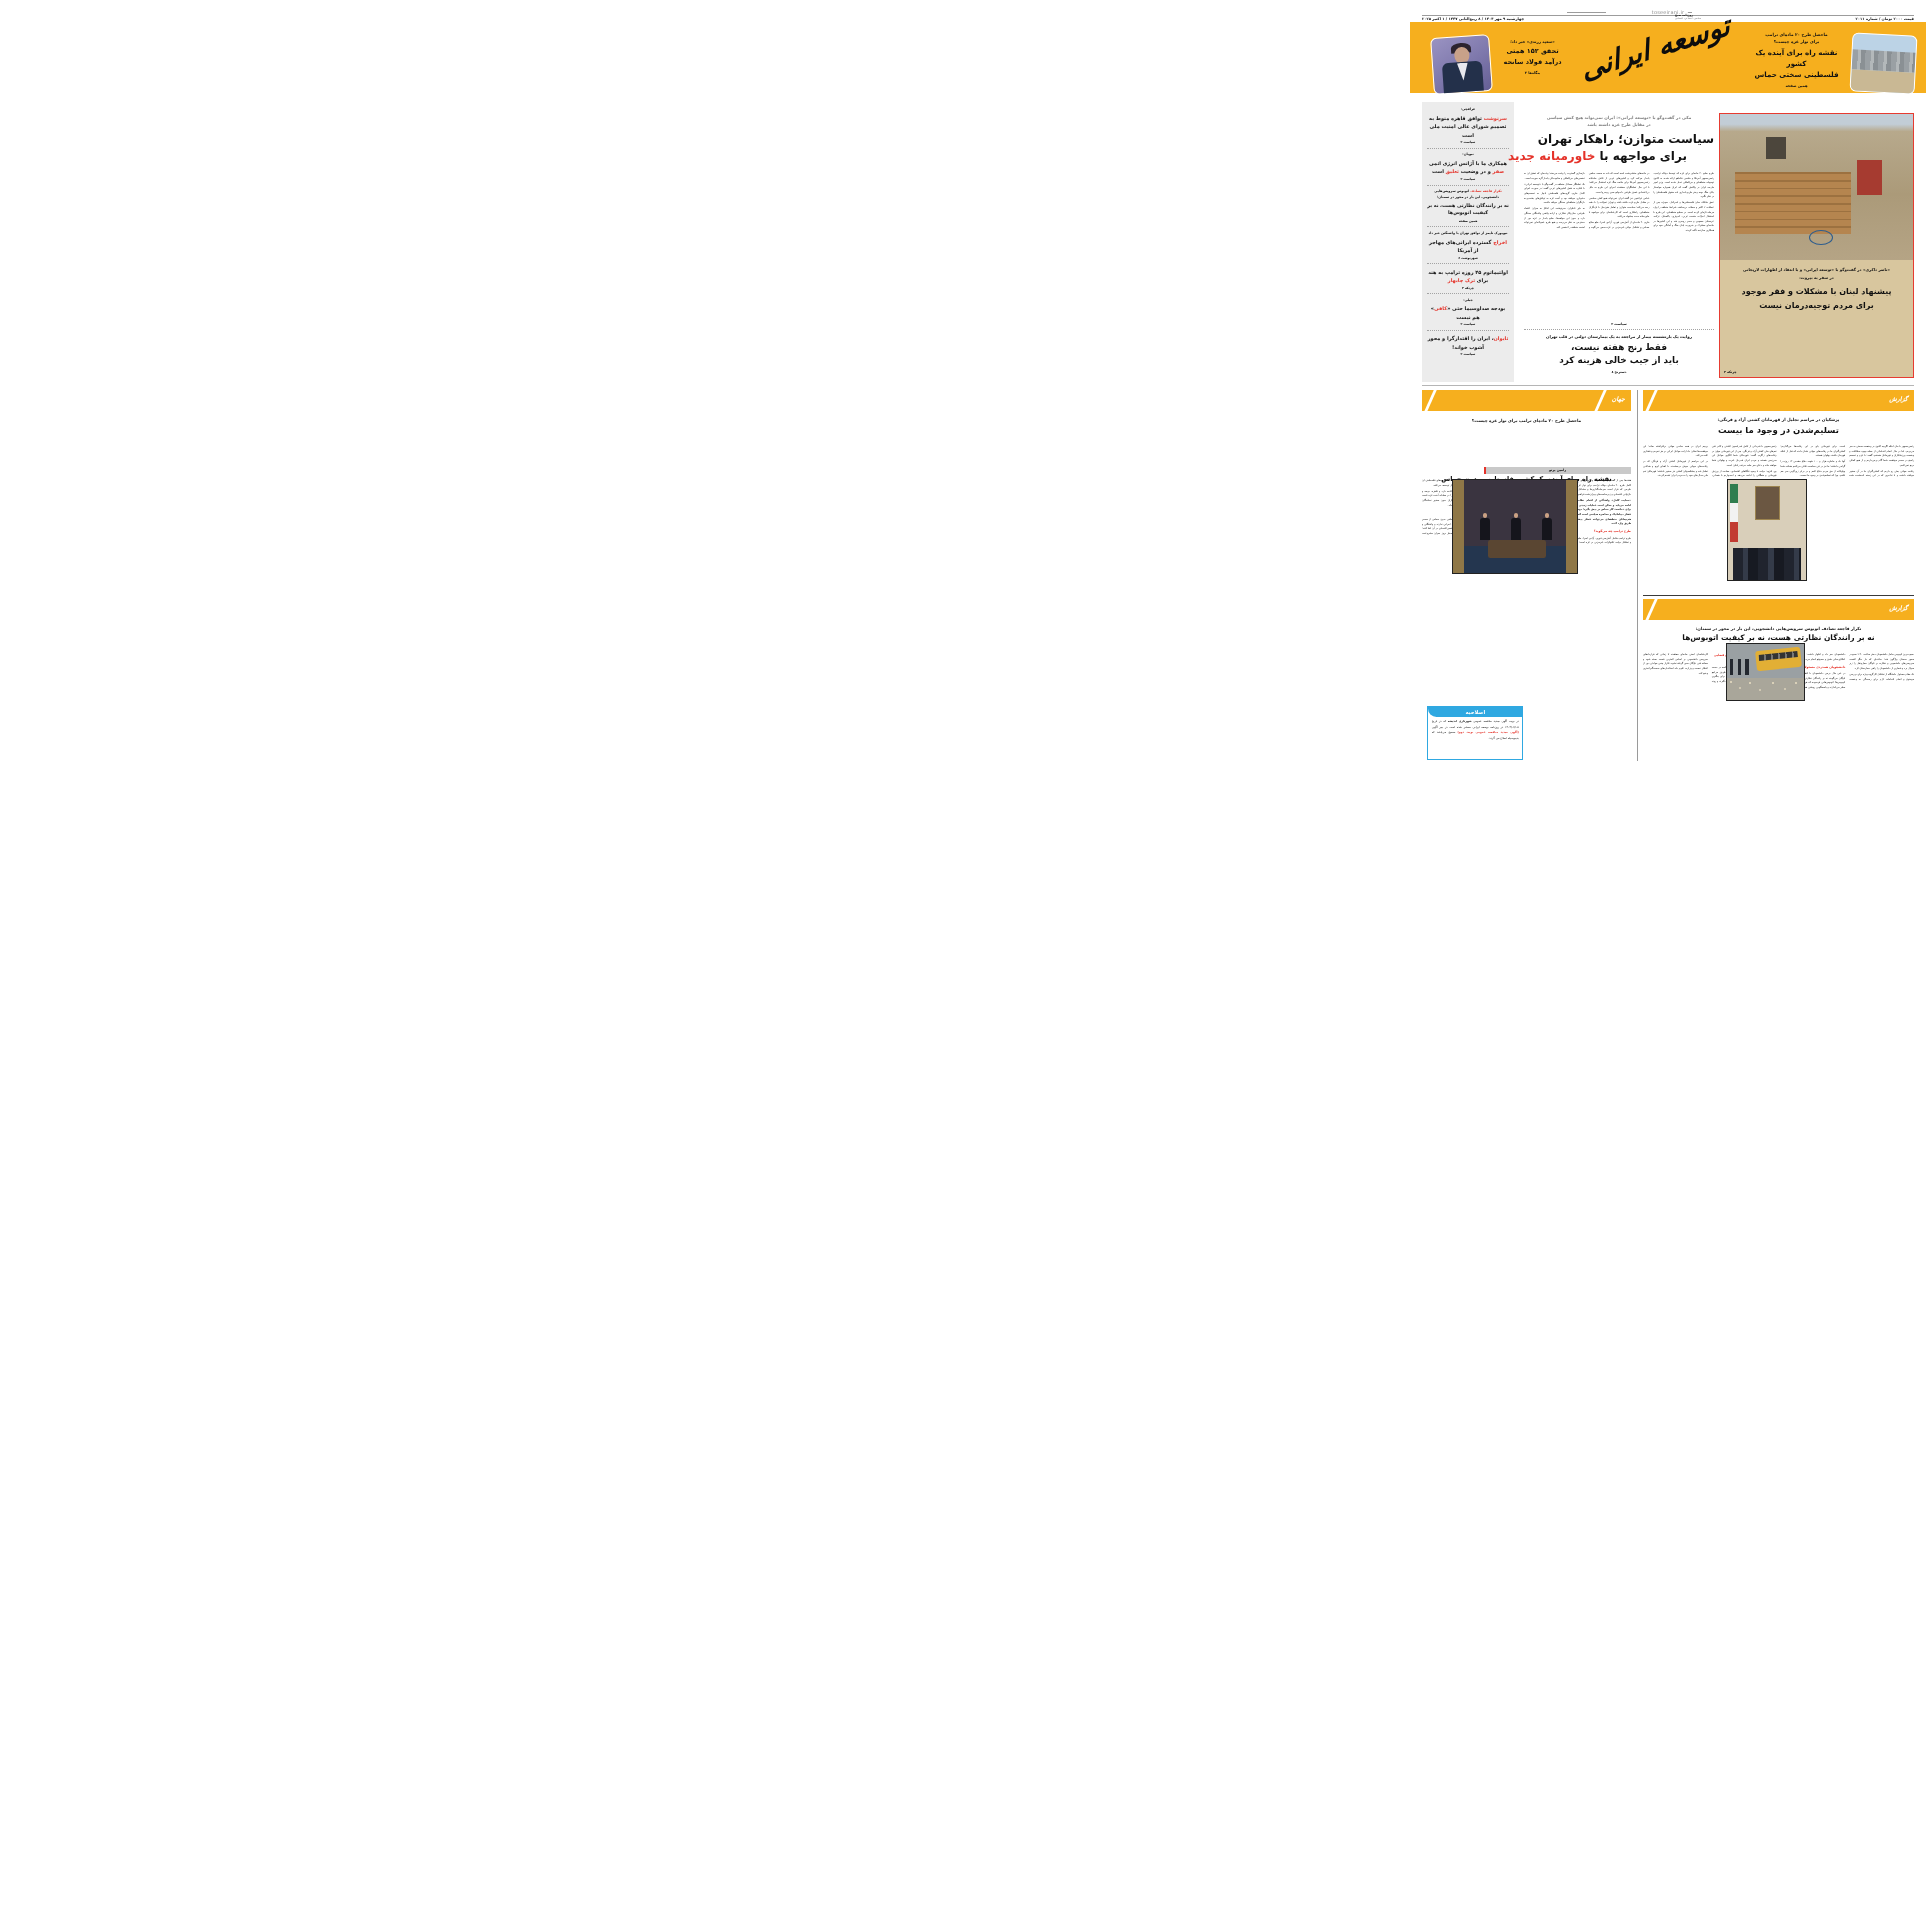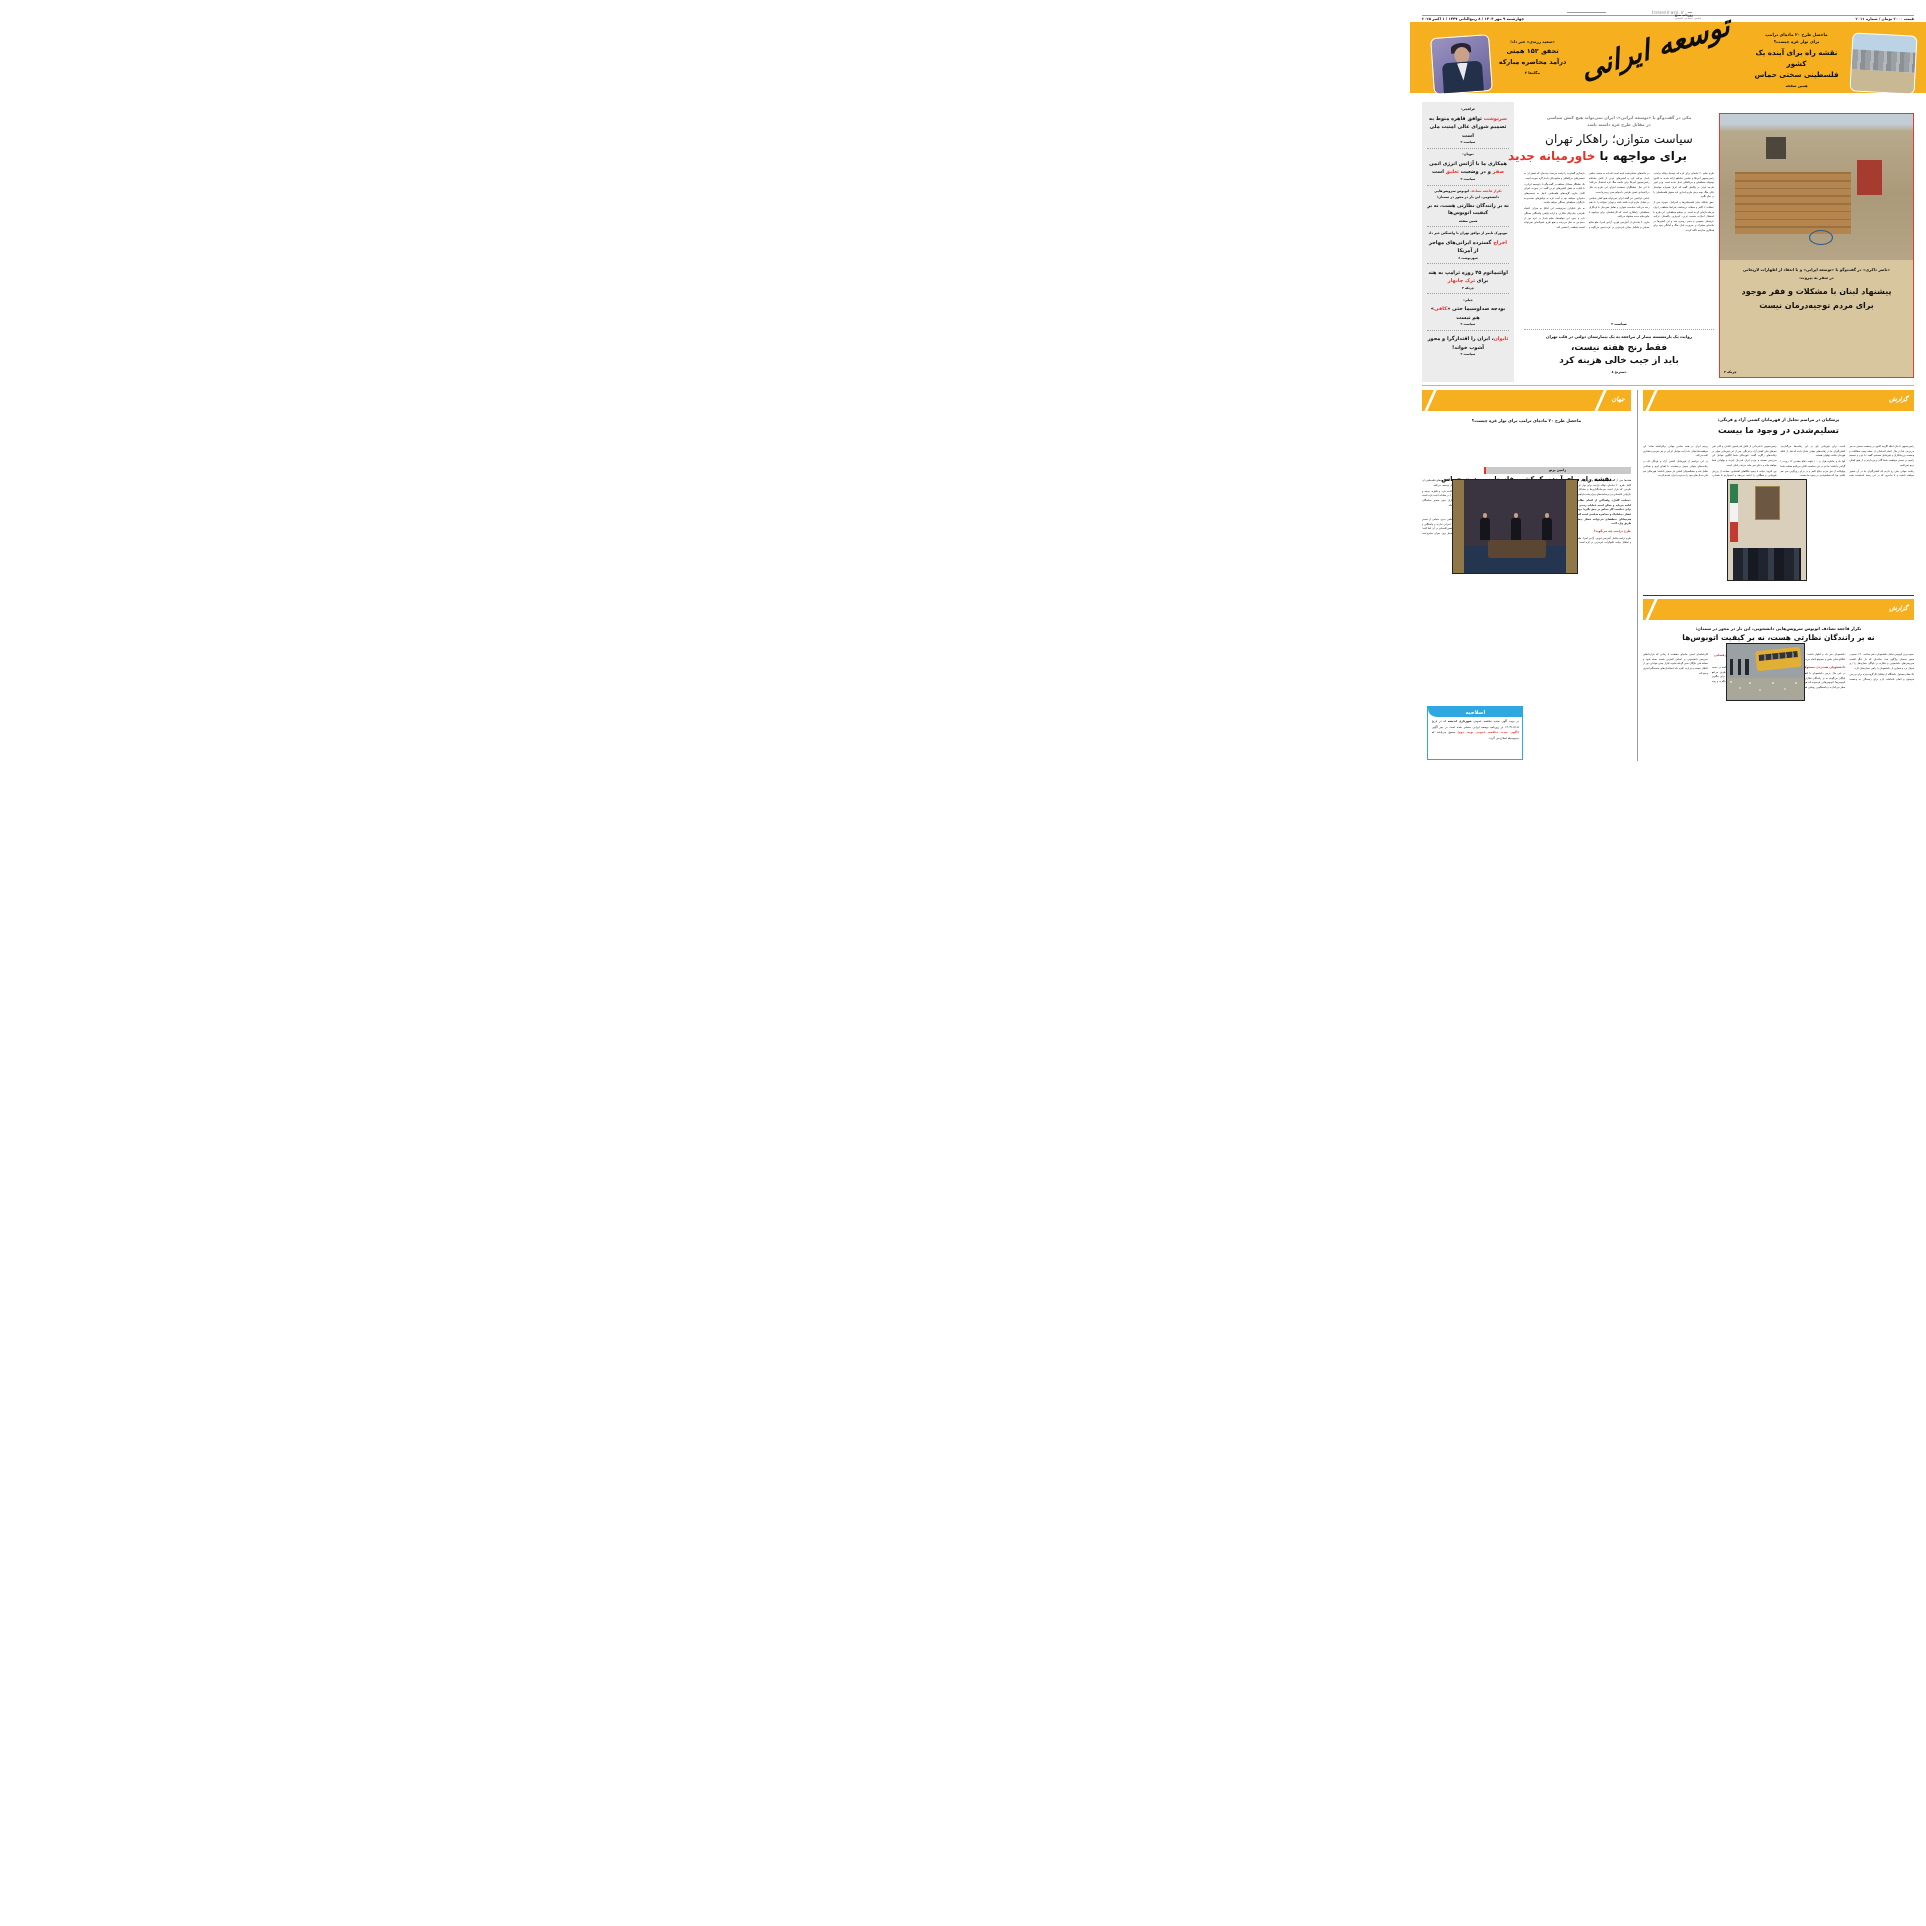--- a/index.html
+++ b/index.html
@@ -49,21 +49,21 @@
   .sidebar{left:12px;top:102px;width:92px;height:280px;background:#ECECEC;
         box-sizing:border-box;padding:5.4px 4.6px;text-align:center;overflow:hidden;}
   .sb-k{font-size:3.3px;font-weight:bold;line-height:1.7;}
   .sb-t{font-size:5px;font-weight:bold;line-height:1.65;margin:1.2px 0 0.8px;}
   .sb-t.small{font-size:4.8px;}
   .sb-g{font-size:3.1px;font-weight:bold;margin-top:1.5px;}
   .sb-sep{border-top:1.2px dotted #a3a3a3;margin:3.5px 0.8px;}
   
   .lead-kicker{left:114px;top:114px;width:190px;text-align:center;color:#7d7d7d;
         font-size:4.2px;font-weight:bold;line-height:1.75;}
-  .lead-t1{left:114px;top:132px;width:190px;text-align:center;font-size:12px;font-weight:normal;white-space:nowrap;}
+  .lead-t1{left:114px;top:132px;width:190px;font-size:12px;font-weight:bold;white-space:nowrap;}
   .lead-t2{left:98px;top:149px;width:190px;text-align:left;font-size:12px;font-weight:bold;white-space:nowrap;}
   .bodytext{font-size:2.5px;line-height:1.85;text-align:justify;overflow:hidden;}
   .bodytext p{margin:0 0 1.5px;}
   .bodytext .subhead{color:#E5332A;font-weight:bold;font-size:3.1px;margin:2.7px 0 1.5px;text-align:right;}
   .bodytext .bold-para{font-weight:bold;}
   .lead-body{left:114px;top:172px;width:190px;height:147px;column-count:3;column-gap:3.9px;}
   .lead-tag{left:114px;top:322px;width:190px;text-align:center;font-size:3.3px;font-weight:bold;}
   .mid-sep{left:114px;top:329px;width:190px;border-top:1.2px dotted #a3a3a3;}
   .hosp-k{left:114px;top:334px;width:190px;text-align:center;font-size:4px;font-weight:bold;}
   .hosp-t1{left:114px;top:342px;width:190px;text-align:center;font-size:8.9px;font-weight:bold;}
@@ -168,21 +168,21 @@
   <div class="abs ph ph-zarandi">
     <div class="hair"></div>
     <div class="head"></div>
     <div class="suit"></div>
     <div class="shirt"></div>
   </div>
   <div class="abs banner-left-text">
     <div class="k">«سعید زرندی» خبر داد؛</div>
     <div class="t">
       <div>تحقق ۱۵۲ همتی</div>
-      <div>درآمد محاصره مبارکه</div>
+      <div>درآمد فولاد سانحه</div>
     </div>
     <div class="g">بنگاه‌ها ۴</div>
   </div>
   <div class="abs banner-right-text">
     <div class="k">
       <div>ماحصل طرح ۲۰ ماده‌ای ترامپ</div>
       <div>برای نوار غزه چیست؟</div>
     </div>
     <div class="t">
       <div>نقشه راه برای آینده یک کشور</div>

